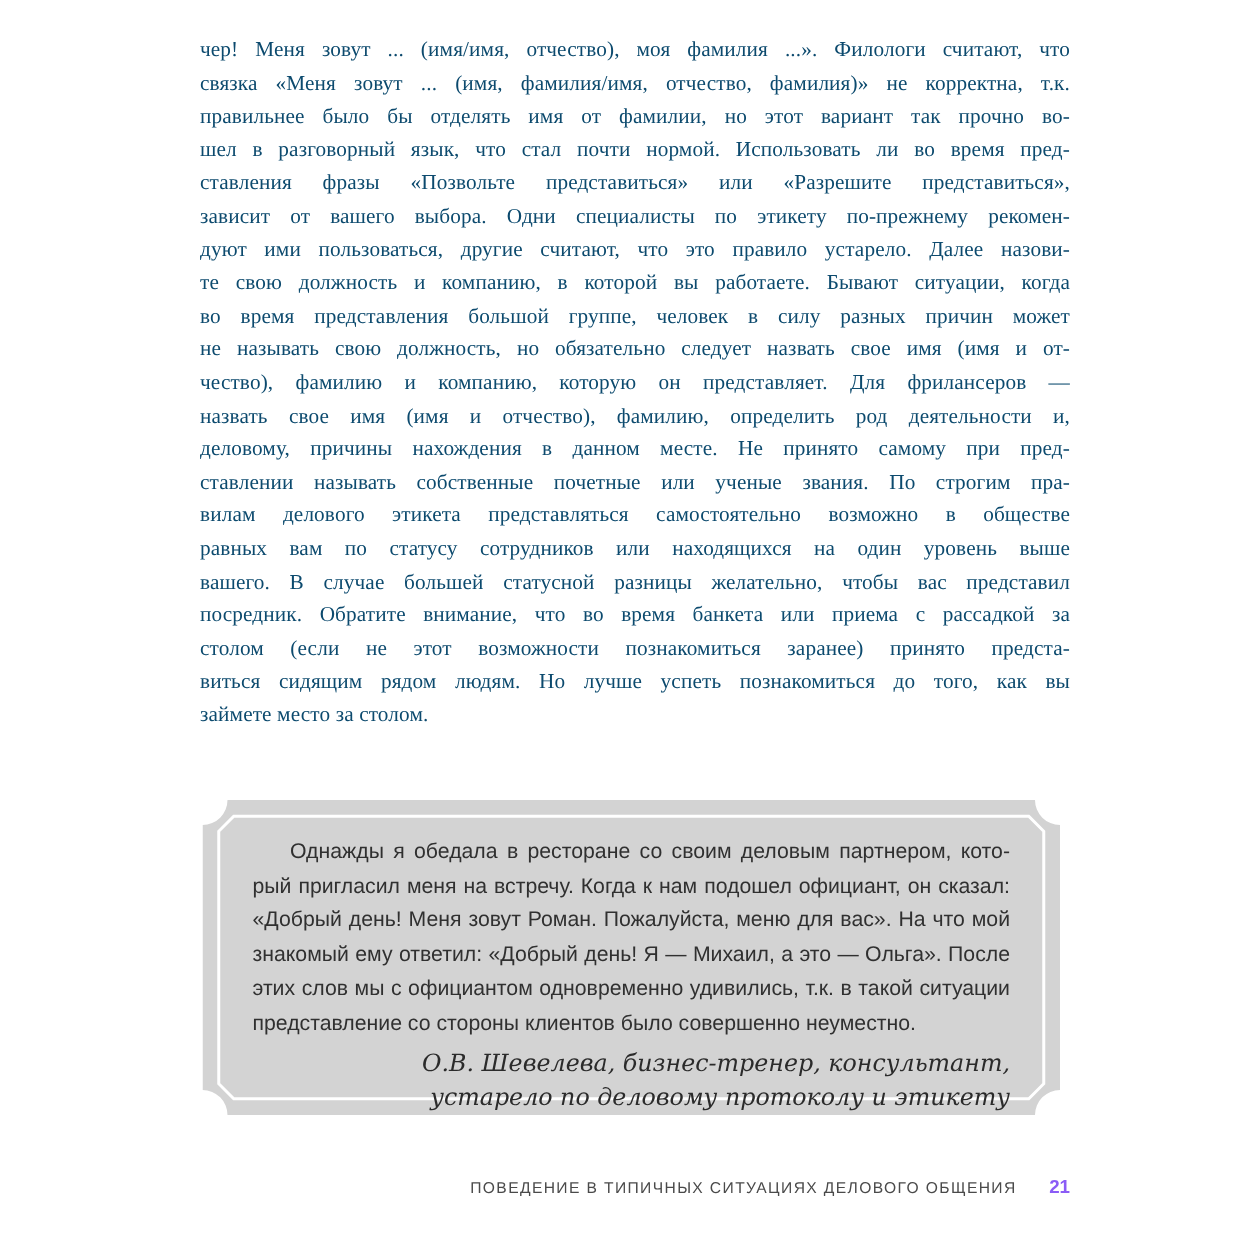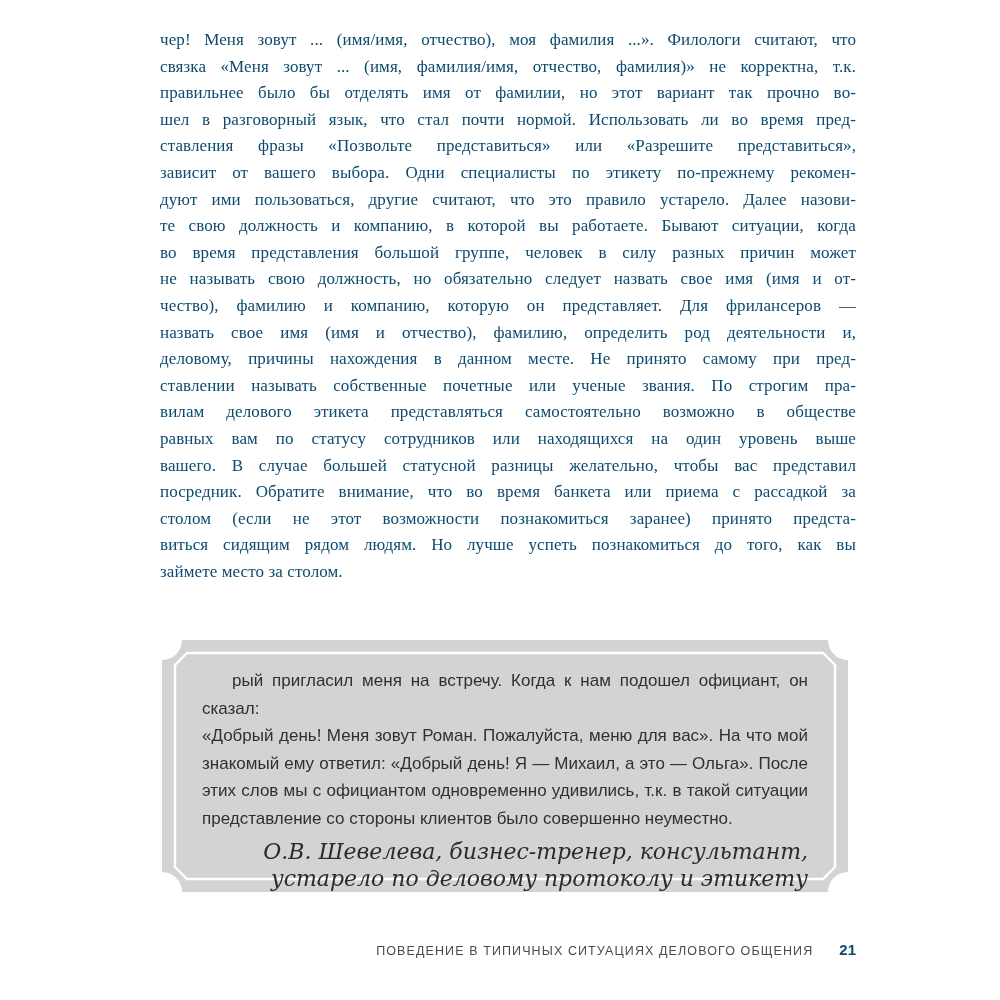--- a/index.html
+++ b/index.html
@@ -47,21 +47,21 @@
   }
   .quote-lines .qline { text-align: left; }
   .quote-lines .qline.fill { text-align: justify; text-align-last: justify; }
   .quote-lines .qline:first-child { text-indent: 30px; }
 
   .attribution {
     margin-top: 6px;
     text-align: right;
     font-family: "DejaVu Serif", "Liberation Serif", serif;
     font-style: italic;
-    font-size: 22px;
+    font-size: 19px;
     line-height: 27px;
     color: #2b2b2b;
   }
 
   
   .footer {
     position: absolute;
     left: 160px; top: 941px;
     width: 696px;
     display: flex;
@@ -72,21 +72,21 @@
   .running-head {
     font-family: "Liberation Sans", sans-serif;
     font-size: 12.5px;
     letter-spacing: 1.1px;
     color: #4a4a4a;
   }
   .page-number {
     font-family: "Liberation Sans", sans-serif;
     font-size: 15px;
     font-weight: bold;
-    color: #0c4a6e;
+    color: #8b5cf6;
   }
 </style>
 </head>
 <body>
 
 <div class="body-text">
     <div class="tline fill">чер! Меня зовут ... (имя/имя, отчество), моя фамилия ...». Филологи считают, что</div>
     <div class="tline fill">связка «Меня зовут ... (имя, фамилия/имя, отчество, фамилия)» не корректна, т.к.</div>
     <div class="tline fill">правильнее было бы отделять имя от фамилии, но этот вариант так прочно во-</div>
     <div class="tline fill">шел в разговорный язык, что стал почти нормой. Использовать ли во время пред-</div>
@@ -112,20 +112,21 @@
 <div class="quote-box">
   <svg class="plaque" viewBox="0 0 686 252" xmlns="http://www.w3.org/2000/svg" aria-hidden="true">
 
     <path d="M 20 0 H 666 A 20 20 0 0 0 686 20 V 232 A 20 20 0 0 0 666 252 H 20 A 20 20 0 0 0 0 232 V 20 A 20 20 0 0 0 20 0 Z" fill="#d3d3d3"></path>
 
     <path d="M 25 13 H 661 L 673 25 V 227 L 661 239 H 25 L 13 227 V 25 Z" fill="none" stroke="#ffffff" stroke-width="2.4"></path>
   </svg>
 
   <div class="quote-content">
     <div class="quote-lines">
+        <div class="qline fill">Однажды я обедала в ресторане со своим деловым партнером, кото-</div>
         <div class="qline fill">рый пригласил меня на встречу. Когда к нам подошел официант, он сказал:</div>
         <div class="qline fill">«Добрый день! Меня зовут Роман. Пожалуйста, меню для вас». На что мой</div>
         <div class="qline fill">знакомый ему ответил: «Добрый день! Я — Михаил, а это — Ольга». После</div>
         <div class="qline fill">этих слов мы с официантом одновременно удивились, т.к. в такой ситуации</div>
         <div class="qline">представление со стороны клиентов было совершенно неуместно.</div>
       </div>
 
     <div class="attribution">
         <div class="aline">О.В. Шевелева, бизнес-тренер, консультант,</div>
         <div class="aline">устарело по деловому протоколу и этикету</div>

